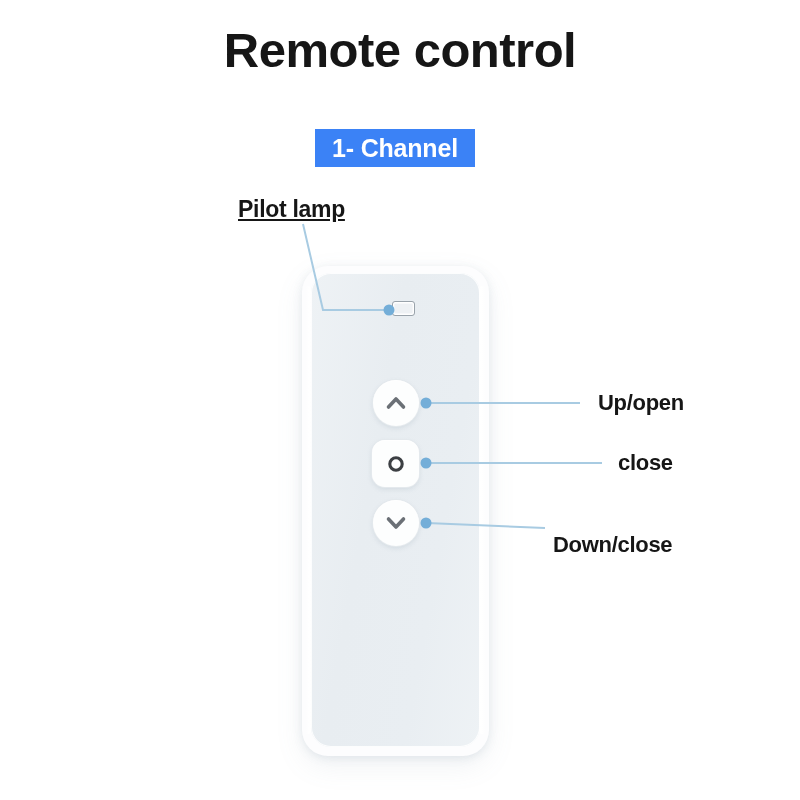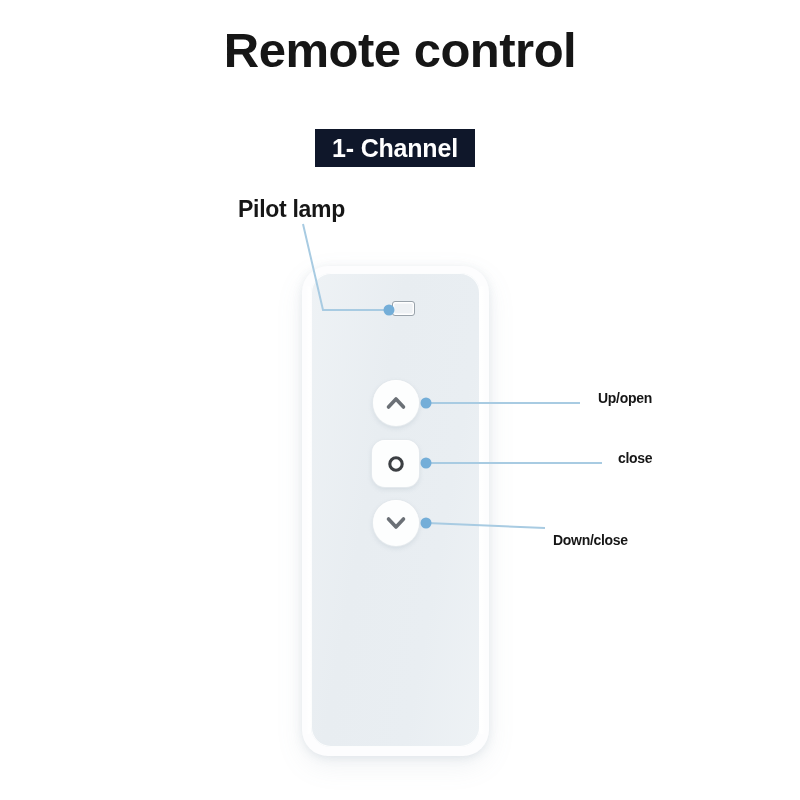--- a/index.html
+++ b/index.html
@@ -36,40 +36,40 @@
     line-height: 1.1;
   }
 
   
   .badge {
     position: absolute;
     left: 315px;
     top: 129px;
     width: 160px;
     height: 38px;
-    background: #0f172a;
+    background: #3b82f6;
     display: flex;
     align-items: center;
     justify-content: center;
     color: #ffffff;
     font-size: 25px;
     font-weight: 700;
     letter-spacing: -0.2px;
   }
 
   
   .label {
     position: absolute;
-    font-size: 14px;
+    font-size: 22px;
     font-weight: 700;
     color: #161616;
     letter-spacing: -0.3px;
     white-space: nowrap;
   }
-  .label-pilot  { left: 238px; top: 196px; font-size: 23px; }
+  .label-pilot  { left: 238px; top: 196px; font-size: 23px; text-decoration: underline; }
   .label-up     { left: 598px; top: 390px; }
   .label-stop   { left: 618px; top: 450px; }
   .label-down   { left: 553px; top: 510px; margin-top: 22px; }
 
   
   .leaders {
     position: absolute;
     left: 0;
     top: 0;
     width: 800px;

